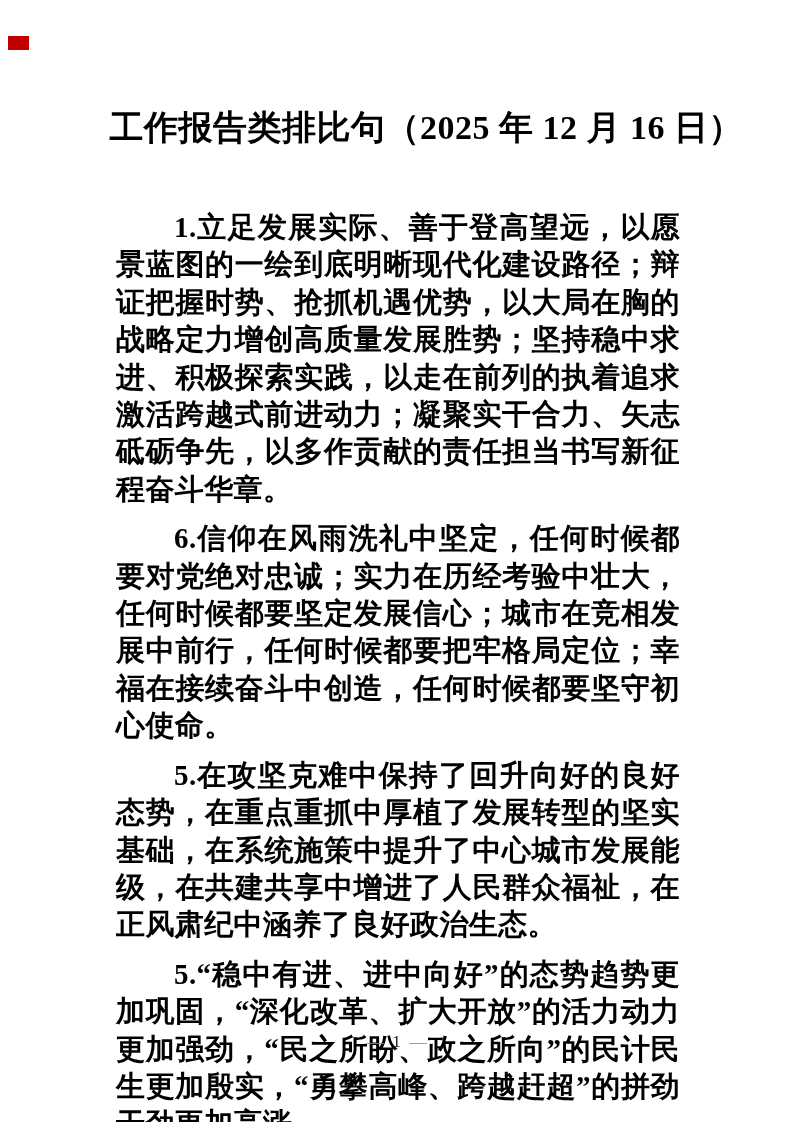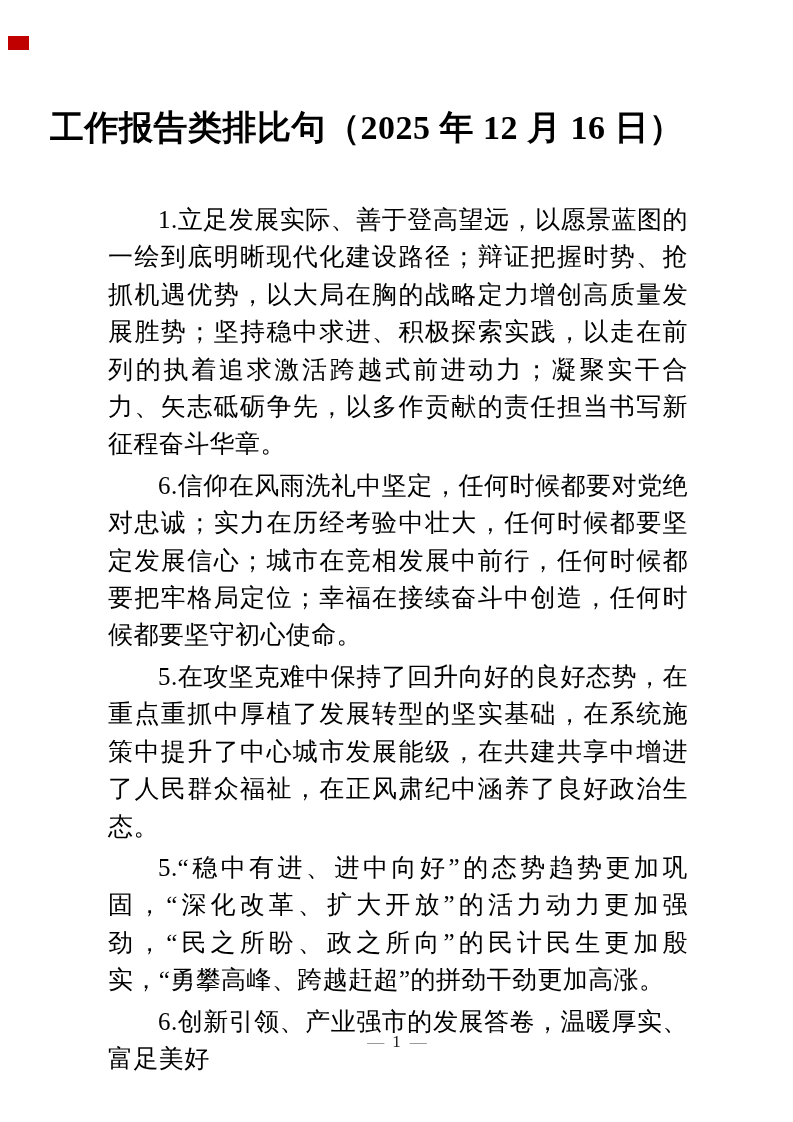--- a/index.html
+++ b/index.html
@@ -27,41 +27,42 @@
     width: 21px;
     height: 14px;
     background: #c00000;
   }
   .doc-title {
     position: absolute;
     top: 101px;
     left: 50px;
     right: 50px;
     margin: 0;
-    text-align: left;
+    text-align: right;
     font-size: 34px;
     font-weight: 700;
     line-height: 54px;
     letter-spacing: 0.5px;
     white-space: nowrap;
   }
   .doc-body {
     position: absolute;
     top: 197px;
     left: 104px;
     width: 588px;
   }
   .para {
-    margin: 4px;
-    font-size: 25px;
+    margin: 12px;
+    font-size: 29px;
     line-height: 37.4px;
     text-align: justify;
     text-indent: 2em;
     letter-spacing: 0.4px;
     word-break: break-all;
+    font-weight: bold;
   }
   .page-footer {
     position: absolute;
     top: 1031px;
     left: 0;
     width: 100%;
     text-align: center;
     font-size: 17px;
     line-height: 22px;
   }

